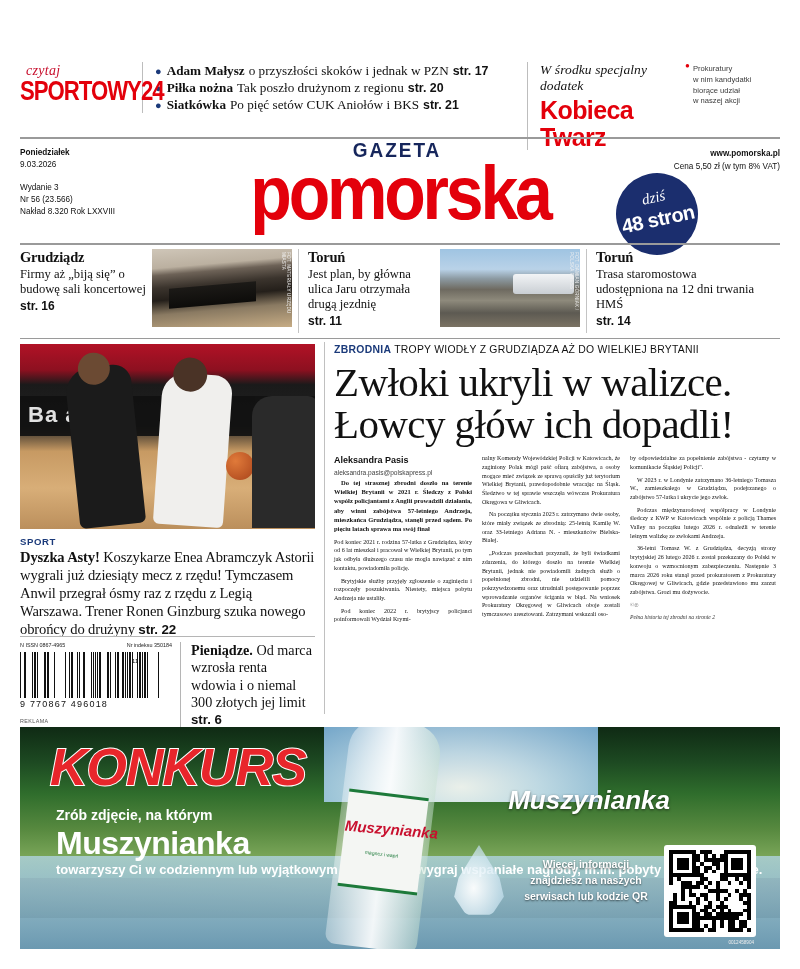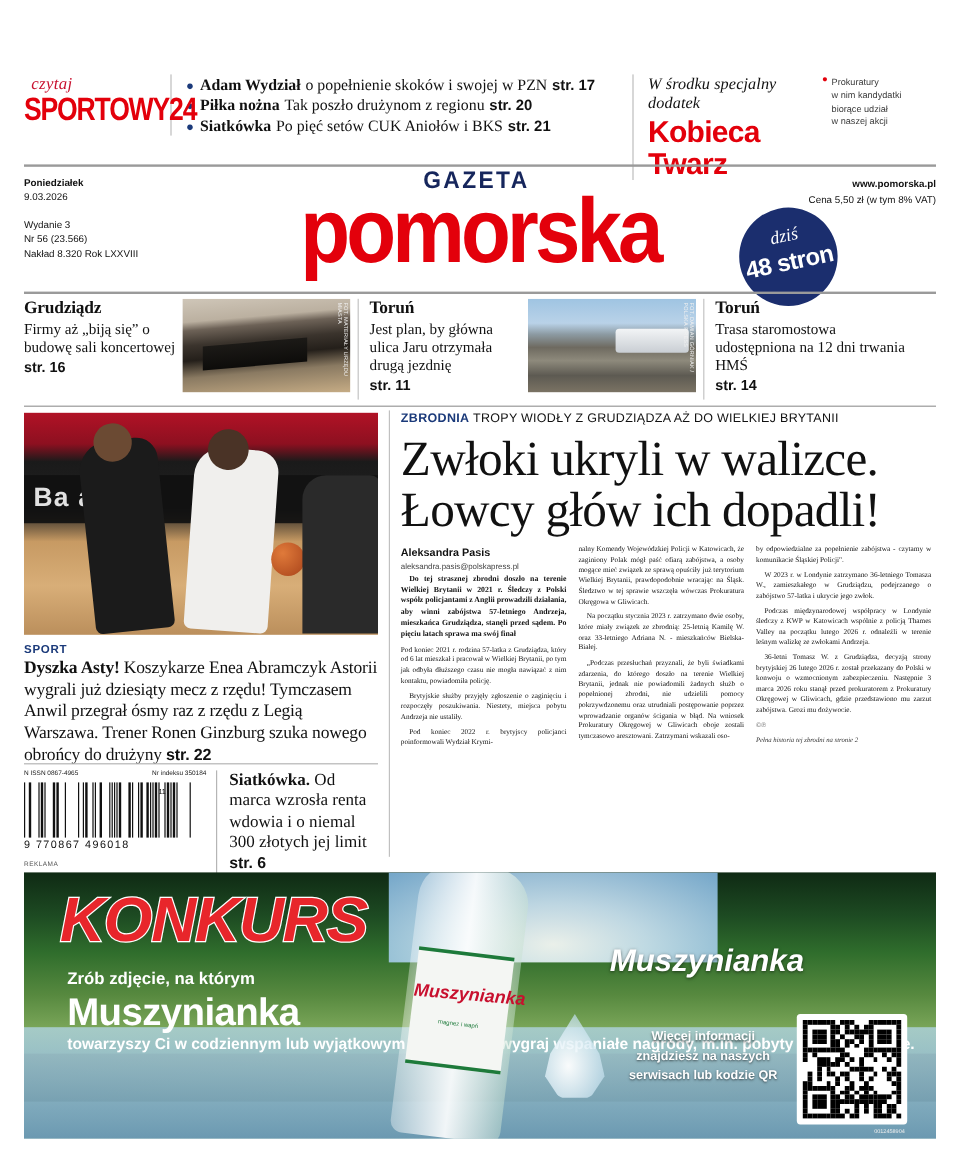--- a/index.html
+++ b/index.html
@@ -203,22 +203,22 @@
   <div class="promo">
 
     <div class="sportowy">
       <div class="czytaj">czytaj</div>
       <div class="s24">SPORTOWY24</div>
     </div>
 
     <div class="promo-list">
       <div class="promo-line">
         <span class="bullet">●</span>
-        <b>Adam Wydział</b>
-        <span>o popełnienie skoków i swojej w PZN</span>
+        <b>Adam Małysz</b>
+        <span>o przyszłości skoków i jednak w PZN</span>
         <span class="pg">str. 17</span>
       </div>
       <div class="promo-line">
         <span class="bullet">●</span>
         <b>Piłka nożna</b>
         <span>Tak poszło drużynom z regionu</span>
         <span class="pg">str. 20</span>
       </div>
       <div class="promo-line">
         <span class="bullet">●</span>
@@ -393,21 +393,21 @@
           <i style="width: 1px; background: transparent;"></i>
           <i style="width: 1px; background: transparent;"></i>
           <i style="width: 1px; background: transparent;"></i>
           <i style="width: 2px; background: transparent;"></i>
           <i style="width: 1px;"></i>
         </div>
       <div class="bc-digits">9  770867  496018</div>
       <div class="bc-small">11</div>
     </div>
     <div class="money">
-      <b>Siatkówka.</b><span> Od marca wzrosła renta wdowia i o niemal 300 złotych jej limit </span><span class="pg">str. 6</span>
+      <b>Pieniądze.</b><span> Od marca wzrosła renta wdowia i o niemal 300 złotych jej limit </span><span class="pg">str. 6</span>
     </div>
   </div>
 
   <div class="article">
     <div class="kicker">
       <b>ZBRODNIA</b>
       <span>TROPY WIODŁY Z GRUDZIĄDZA AŻ DO WIELKIEJ BRYTANII</span>
     </div>
     <div class="headline">
       <div>Zwłoki ukryli w walizce.</div>

